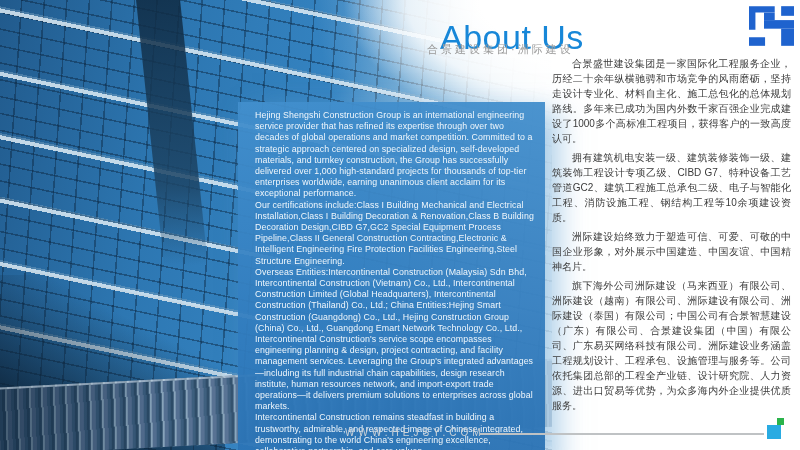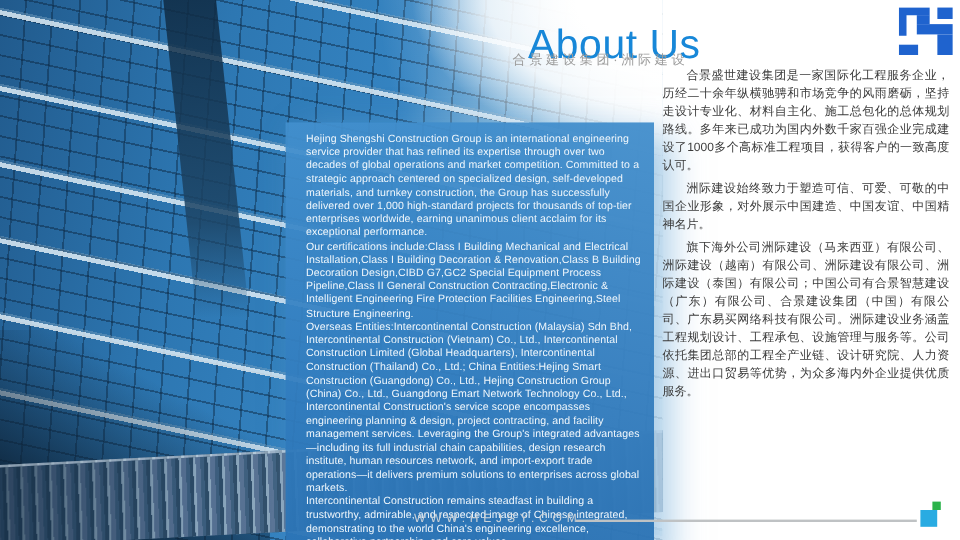--- a/index.html
+++ b/index.html
@@ -106,20 +106,21 @@
       <rect x="14" y="6" width="10" height="7"></rect>
       <rect x="14" y="13" width="28" height="8"></rect>
       <rect x="30" y="0" width="12" height="9"></rect>
       <rect x="30" y="21" width="12" height="16"></rect>
       <rect x="0" y="29" width="15" height="8"></rect>
     </svg>
   </div>
 
   <div class="cn-col">
     <p>合景盛世建设集团是一家国际化工程服务企业，历经二十余年纵横驰骋和市场竞争的风雨磨砺，坚持走设计专业化、材料自主化、施工总包化的总体规划路线。多年来已成功为国内外数千家百强企业完成建设了1000多个高标准工程项目，获得客户的一致高度认可。</p>
+    <p>拥有建筑机电安装一级、建筑装修装饰一级、建筑装饰工程设计专项乙级、CIBD G7、特种设备工艺管道GC2、建筑工程施工总承包二级、电子与智能化工程、消防设施工程、钢结构工程等10余项建设资质。</p>
     <p>洲际建设始终致力于塑造可信、可爱、可敬的中国企业形象，对外展示中国建造、中国友谊、中国精神名片。</p>
     <p>旗下海外公司洲际建设（马来西亚）有限公司、洲际建设（越南）有限公司、洲际建设有限公司、洲际建设（泰国）有限公司；中国公司有合景智慧建设（广东）有限公司、合景建设集团（中国）有限公司、广东易买网络科技有限公司。洲际建设业务涵盖工程规划设计、工程承包、设施管理与服务等。公司依托集团总部的工程全产业链、设计研究院、人力资源、进出口贸易等优势，为众多海内外企业提供优质服务。</p>
   </div>
 
   <div class="site">WWW.HEJSY.COM</div>
   <div class="rule"></div>
   <div class="sq-green"></div>
   <div class="sq-blue"></div>
 
 </div>

